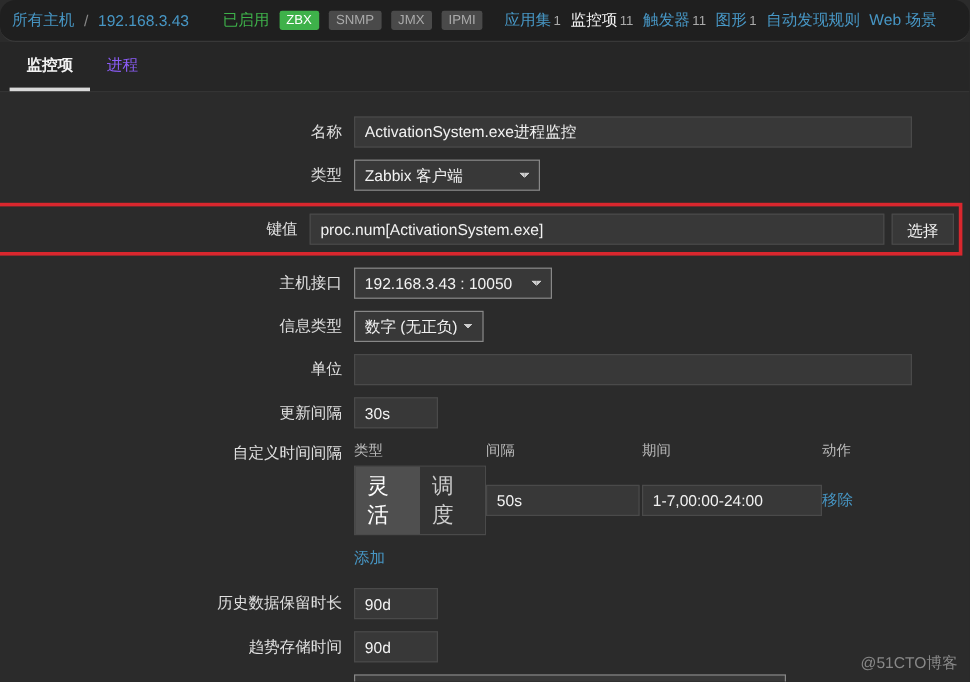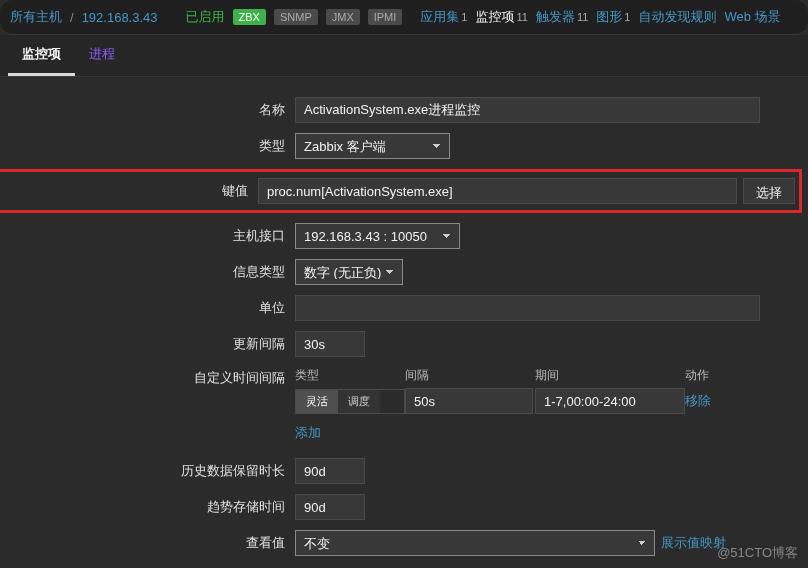--- a/index.html
+++ b/index.html
@@ -133,21 +133,21 @@
   .col-act { width: 60px; }
   .seg {
     display: flex;
     border: 1px solid #4a4a4a;
   }
   .seg .opt {
     padding: 4px 10px;
     background: #333;
     color: #ccc;
     cursor: pointer;
-    font-size: 11px;
+    font-size: 18px;
   }
   .seg .opt.active {
     background: #4f4f4f;
     color: #fff;
   }
   .link-blue { color: #4796c4; cursor: pointer; text-decoration: none; }
   .watermark {
     position: absolute;
     right: 10px;
     bottom: 6px;

